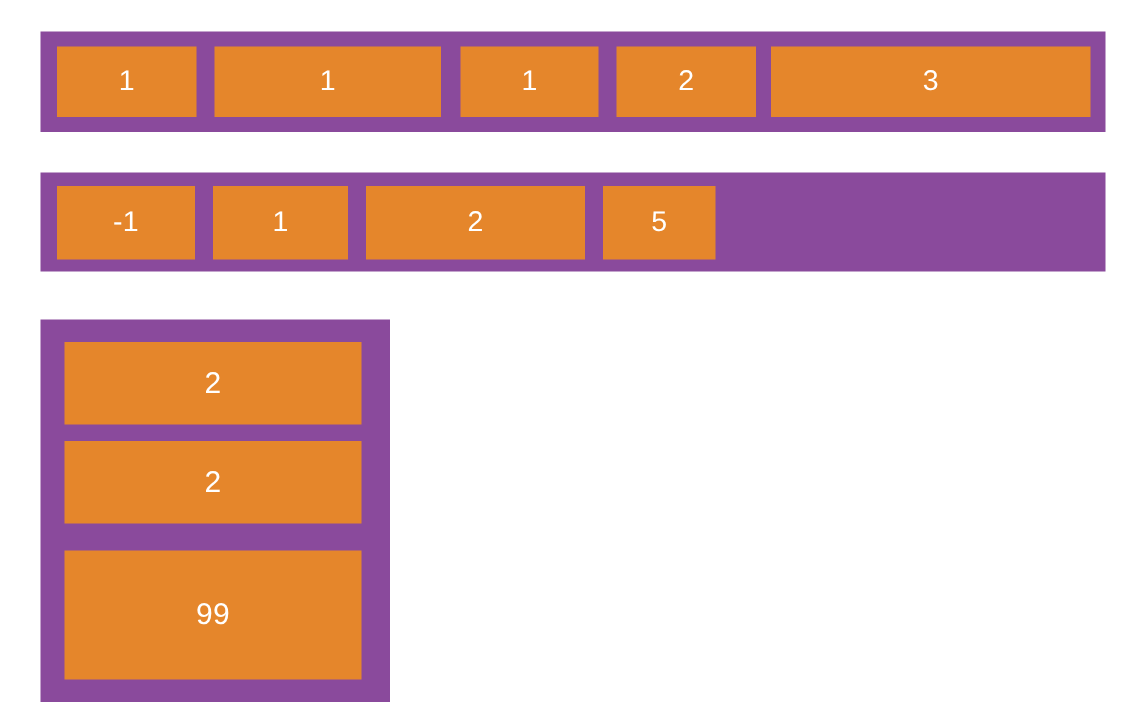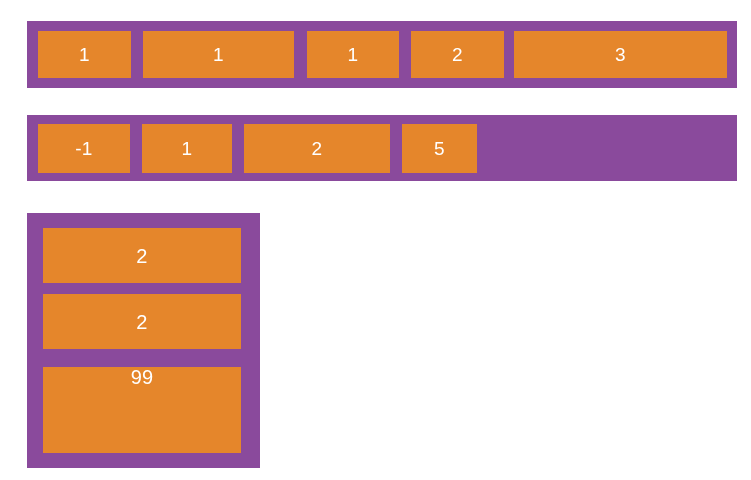--- a/index.html
+++ b/index.html
@@ -94,20 +94,21 @@
   #group-three .flex-item {
     width: 198px;
     font-size: 20px;
   }
   #group-three .gi-0 { height: 55px; align-items: center; }
   #group-three .gi-1 { height: 55px; margin-top: 11px; align-items: center; }
   #group-three .gi-2 {
     height: 86px;
     margin-top: 18px;
     align-items: flex-start;
+    padding-top: 33px;
   }
 </style>
 </head>
 <body>
 
 <div class="stage">
 
   <div class="flex-container row" id="group-one">
     <div class="flex-item gi-0">1</div>
     <div class="flex-item gi-1">1</div>

